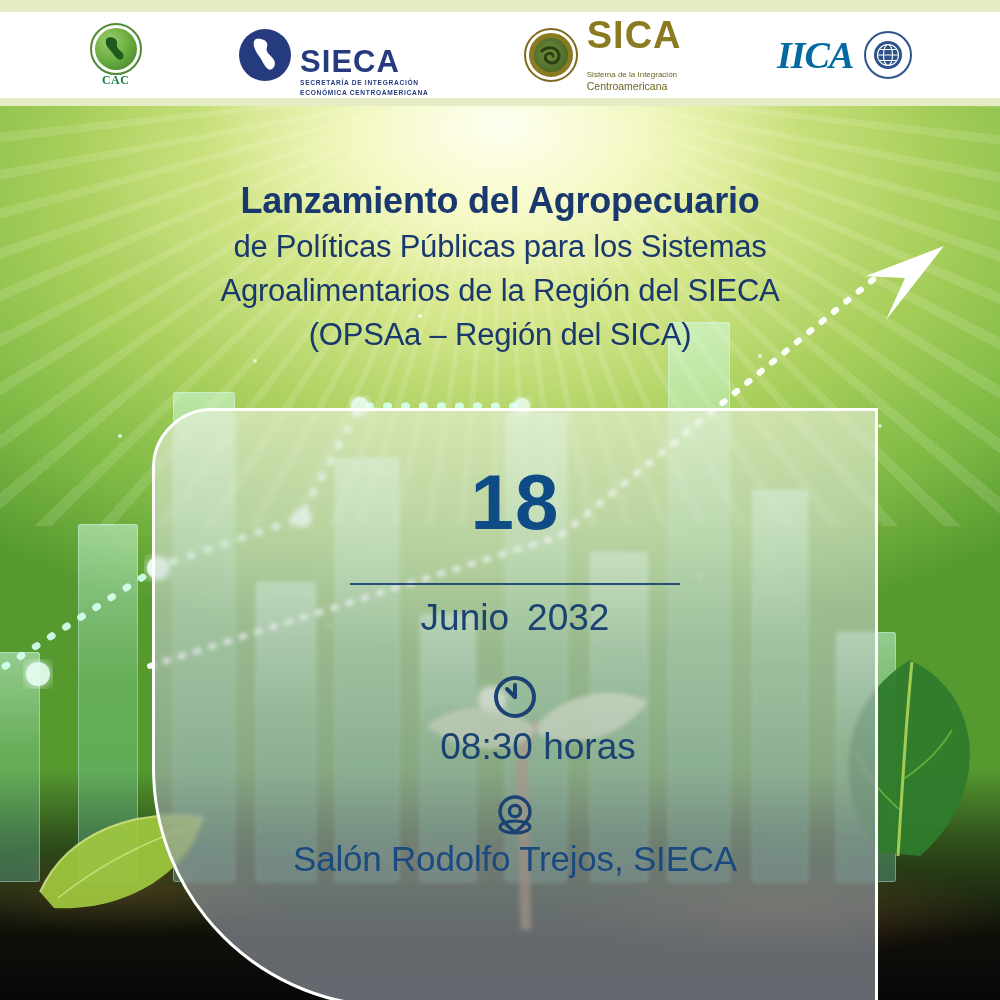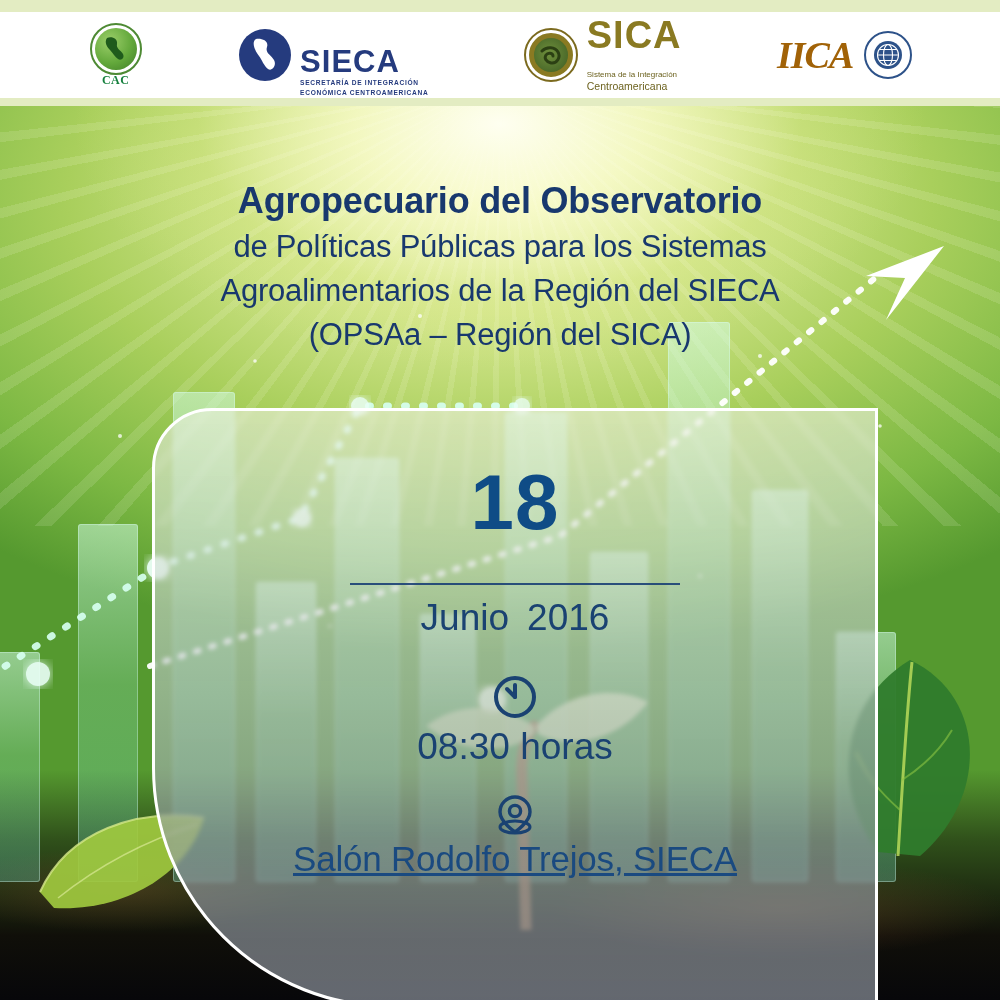--- a/index.html
+++ b/index.html
@@ -56,21 +56,21 @@
     border:5px solid #8a7a22;box-sizing:border-box;
     background:radial-gradient(circle at 45% 45%,#6f8f3c 0%,#4c6b2a 70%,#3c5720 100%);}
   .sica-bird{position:absolute;left:14px;top:15px;width:24px;height:22px;}
   .sica-text{line-height:1;}
   .sica-name{font-size:38px;font-weight:700;color:#8a7a22;letter-spacing:1px;}
   .sica-sub{font-size:8px;color:#6d6320;margin-top:16px;line-height:1.3;}
   .sica-sub b{display:block;font-size:10.5px;font-weight:400;color:#6d6320;}
 
   
   .iica-text{font-family:"Liberation Serif", serif;font-style:italic;font-weight:700;
-    font-size:38px;color:#a16207;letter-spacing:-1px;}
+    font-size:38px;color:#0369a1;letter-spacing:-1px;}
   .iica-mark{width:48px;height:48px;border-radius:50%;position:relative;
     border:2px solid #2d5289;box-sizing:border-box;background:#fff;margin-left:2px;}
   .iica-globe{position:absolute;left:6px;top:6px;width:32px;height:32px;}
 
   
   .bg{position:absolute;left:0;top:106px;width:1000px;height:894px;overflow:hidden;}
   .bg-green{
     position:absolute;inset:0;
     background:
       radial-gradient(ellipse 520px 300px at 50% 2%, rgba(255,255,242,.98) 0%, rgba(250,252,205,.75) 28%, rgba(214,232,130,.30) 58%, rgba(150,200,70,0) 82%),
@@ -138,26 +138,26 @@
   .rule{position:absolute;left:195px;top:172px;width:330px;height:2px;background:#1a3f74;opacity:.9;}
   .monthyear{
     position:absolute;left:0;top:186px;width:720px;text-align:center;
     font-size:37px;color:#1a4272;font-weight:400;letter-spacing:0;
   }
   .monthyear .gap{display:inline-block;width:18px;}
 
   .clock-icon{position:absolute;left:336px;top:262px;width:48px;height:48px;}
   .time{
     position:absolute;left:0;top:315px;width:720px;text-align:center;
-    font-size:37px;color:#1a4272;font-weight:400;
+    font-size:37px;color:#1a4272;font-weight:400;padding-left:23px;
   }
   .pin-icon{position:absolute;left:338px;top:380px;width:44px;height:46px;}
   .venue{
     position:absolute;left:0;top:428px;width:720px;text-align:center;
-    font-size:35px;color:#1a4a80;font-weight:400;letter-spacing:-.2px;text-decoration:underline;
+    font-size:35px;color:#1a4a80;font-weight:400;letter-spacing:-.2px;
   }
 </style>
 </head>
 <body>
 
 <div class="poster">
 
   <div class="bg">
     <div class="bg-green"></div>
     <div class="rays"></div>
@@ -222,32 +222,32 @@
     <path d="M134 96 C96 70 54 74 26 96 C62 124 108 126 134 104 Z" fill="#cfe0a8" opacity=".8"></path>
     <path d="M136 96 C168 60 216 56 248 72 C218 112 168 120 138 104 Z" fill="#dce9b4" opacity=".82"></path>
   </svg>
 
   <svg class="arrow-wrap" viewBox="0 0 1000 894" preserveAspectRatio="none">
     <polyline points="150,560 560,430 880,168" fill="none" stroke="#ffffff" stroke-width="6" stroke-linecap="round" stroke-dasharray="3 13" opacity=".95"></polyline>
     <polygon points="944,140 886,214 905,172 866,170" fill="#ffffff"></polygon>
   </svg>
 
   <div class="title">
-    <div class="l1">Agropecuario del Observatorio</div>
+    <div class="l1">Lanzamiento del Agropecuario</div>
     <div class="ln">de Políticas Públicas para los Sistemas</div>
     <div class="ln">Agroalimentarios de la Región del SIECA</div>
     <div class="ln">(OPSAa – Región del SICA)</div>
   </div>
 
   <div class="card">
     <div class="card-inner">
       <div class="day">18</div>
       <div class="rule"></div>
       <div class="monthyear">
-        <span>Junio</span><span class="gap"></span><span>2016</span>
+        <span>Junio</span><span class="gap"></span><span>2032</span>
       </div>
 
       <svg class="clock-icon" viewBox="0 0 48 48">
         <circle cx="24" cy="24" r="19" fill="none" stroke="#1a4272" stroke-width="4"></circle>
         <path d="M24 24 L24 12" stroke="#1a4272" stroke-width="4" stroke-linecap="round"></path>
         <path d="M24 24 L16 16" stroke="#1a4272" stroke-width="4" stroke-linecap="round"></path>
       </svg>
 
       <div class="time">08:30 horas</div>
 

